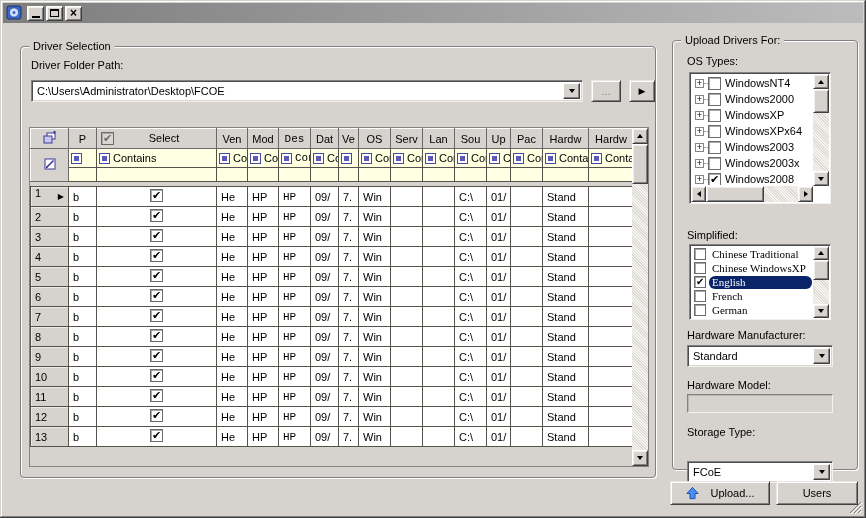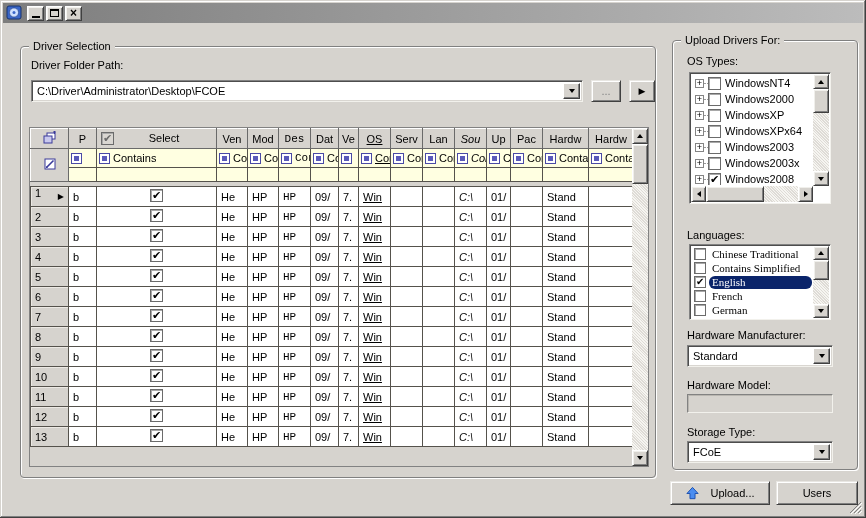--- a/index.html
+++ b/index.html
@@ -48,22 +48,22 @@
     box-shadow:inset 1px 1px 0 #fff, inset -1px -1px 0 #808080;
     display:flex; align-items:center; justify-content:center; font-size:11px; cursor:default;}
   .btn.disabled{color:#828282;}
   
   .grid{position:absolute; left:8px; top:80px; width:620px; height:340px;
     border:1px solid #828282; background:var(--face);}
   table.dg{border-collapse:collapse; table-layout:fixed; width:603px;}
   .dg th,.dg td{overflow:hidden; white-space:nowrap; font-weight:normal;}
   th.corner{width:38px;}
   .col-p{width:28px;} .col-select{width:120px;} .col-ven{width:31px;} .col-mod{width:31px;}
-  .col-des{width:32px;font-family:Liberation Mono, monospace;} .col-dat{width:28px;} .col-ve{width:20px;} .col-os{width:32px;text-decoration:underline;}
-  .col-serv{width:32px;} .col-lan{width:32px;} .col-sou{width:32px;font-style:italic;} .col-up{width:24px;}
+  .col-des{width:32px;font-family:Liberation Mono, monospace;} .col-dat{width:28px;} .col-ve{width:20px;} .col-os{width:32px;}
+  .col-serv{width:32px;} .col-lan{width:32px;} .col-sou{width:32px;} .col-up{width:24px;}
   .col-pac{width:32px;} .col-hardw1{width:46px;} .col-hardw2{width:45px;}
   .gh{height:20px; background:var(--face); text-align:center;
     border:1px solid; border-color:#fff #6a6a6a #6a6a6a #fff; padding:0 2px;}
   .gh.sel-h{display:table-cell;}
   .gh .cb{vertical-align:middle; float:left; margin-left:2px;}
   .corner,.fcorner{background:var(--face); border:1px solid; border-color:#fff #6a6a6a #6a6a6a #fff; text-align:center;}
   .gf{height:19px; background:var(--filter-bg); border:1px solid #55524c; padding:0 0 0 2px;}
   .gf .inner{display:flex; align-items:center; gap:3px; overflow:hidden;}
   .gf2{height:14px; background:var(--filter-bg); border:1px solid #55524c;}
   .ftext{overflow:hidden; white-space:nowrap;}
@@ -129,21 +129,21 @@
         <span class="glyph-close">×</span>
       </div>
   </div>
 
   <div class="groupbox g-left">
     <span class="grouplabel">Driver Selection</span>
 
     <span class="lbl" style="left:10px; top:12px;">Driver Folder Path:</span>
 
     <div class="combo field" style="left:10px; top:33px; width:552px; height:22px;">
-      <span class="val">C:\Driver\Administrator\Desktop\FCOE</span>
+      <span class="val">C:\Users\Administrator\Desktop\FCOE</span>
       <span class="drop">
           <span class="tri-down"></span>
         </span>
     </div>
 
     <div class="btn disabled" style="position:absolute; left:570px; top:33px; width:30px; height:22px;">
       <span>...</span>
     </div>
 
     <div class="btn" style="position:absolute; left:608px; top:33px; width:26px; height:22px;">
@@ -610,31 +610,31 @@
         <div class="sb-btn" style="left:0; top:0; width:15px; height:16px;">
             <span class="tri-left"></span>
           </div>
         <div class="sb-thumb" style="left:15px; top:0; width:58px; height:16px;"></div>
         <div class="sb-btn" style="right:0; top:0; width:15px; height:16px;">
             <span class="tri-right"></span>
           </div>
       </div>
     </div>
 
-    <span class="lbl" style="left:14px; top:188px;">Languages:</span>
+    <span class="lbl" style="left:14px; top:188px;">Simplified:</span>
 
     <div class="listbox" style="left:16px; top:203px; width:142px; height:76px;">
       <div class="lang-items" id="lang-items">
           <div class="litem">
             <span class="cb"></span>
             <span class="llabel">Chinese Traditional</span>
           </div>
           <div class="litem">
             <span class="cb"></span>
-            <span class="llabel">Contains Simplified</span>
+            <span class="llabel">Chinese WindowsXP</span>
           </div>
           <div class="litem sel">
             <span class="cb checked"></span>
             <span class="llabel">English</span>
           </div>
           <div class="litem">
             <span class="cb"></span>
             <span class="llabel">French</span>
           </div>
           <div class="litem">
@@ -660,21 +660,21 @@
           <span class="tri-down"></span>
         </span>
     </div>
 
     <span class="lbl" style="left:14px; top:338px;">Hardware Model:</span>
     <div class="disabled-field" style="position:absolute; left:14px; top:353px; width:146px; height:19px;">
       <span></span>
     </div>
 
     <span class="lbl" style="left:14px; top:385px;">Storage Type:</span>
-    <div class="combo field" style="left:14px; top:400px; width:146px; height:22px;justify-content:center;">
+    <div class="combo field" style="left:14px; top:420px; width:146px; height:22px;justify-content:center;">
       <span class="val">FCoE</span>
       <span class="drop">
           <span class="tri-down"></span>
         </span>
     </div>
   </div>
 
   <div class="btn" style="position:absolute; left:670px; top:481px; width:100px; height:24px; gap:10px;">
     <svg width="15" height="15" viewBox="0 0 16 16">
       <path d="M8 1.5 L14 8 L10.7 8 L10.7 13.5 L5.3 13.5 L5.3 8 L2 8 Z" fill="#4b8df0" stroke="#1c4fae" stroke-width="1"></path>

